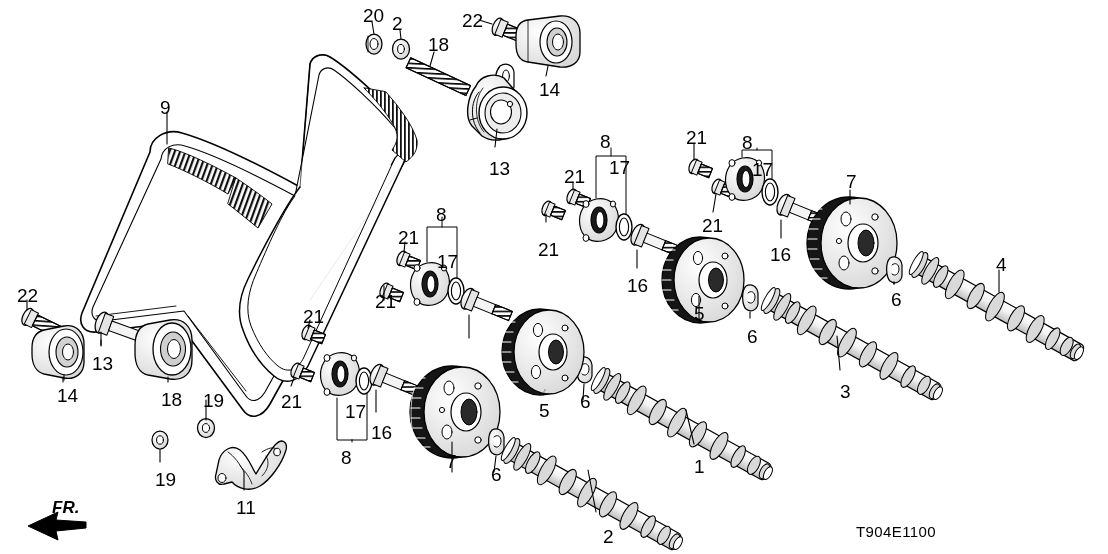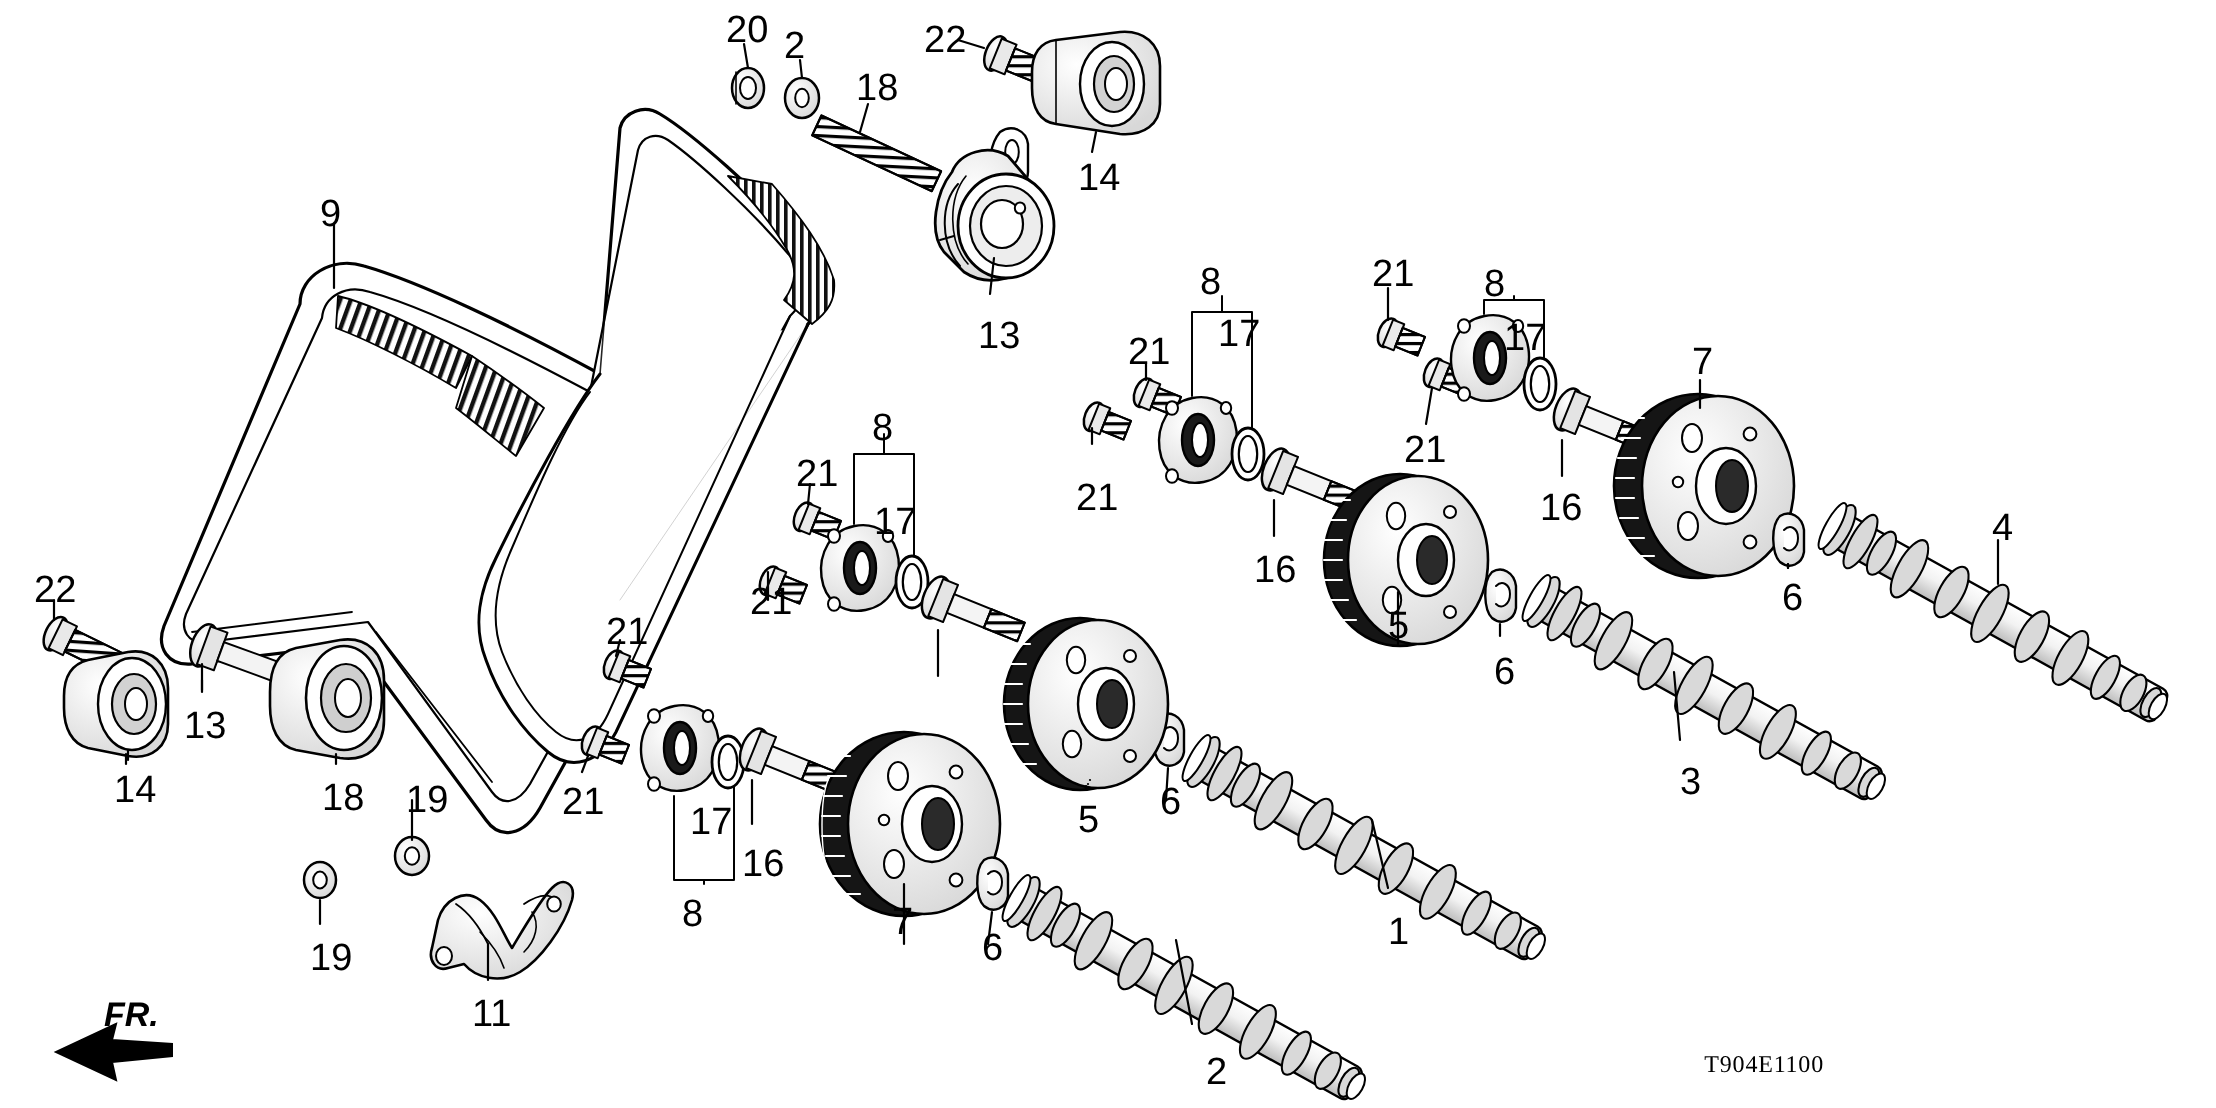--- a/index.html
+++ b/index.html
@@ -10,22 +10,22 @@
     color:#000;position:relative;
   }
   #stage{position:absolute;left:0;top:0;width:936px;height:554px;}
   #stage svg{position:absolute;left:0;top:0;width:1108px;height:554px;display:block;}
   .callout{
     position:absolute;font-size:19px;line-height:19px;color:#000;
     font-family:"Liberation Sans","DejaVu Sans",sans-serif;
     white-space:nowrap;user-select:none;
   }
   .diagcode{
-    position:absolute;right:24px;bottom:14px;font-size:12px;letter-spacing:.4px;
-    font-family:Liberation Serif, serif;
+    position:absolute;right:0;bottom:14px;font-size:15px;letter-spacing:.4px;
+    font-family:Liberation Sans, sans-serif;
   }
   .frlabel{
     position:absolute;left:52px;top:498px;font-size:17px;font-weight:bold;
     font-style:italic;font-family:"Liberation Sans","DejaVu Sans",sans-serif;
   }
 </style>
 </head>
 <body>
 
 <div id="stage">

